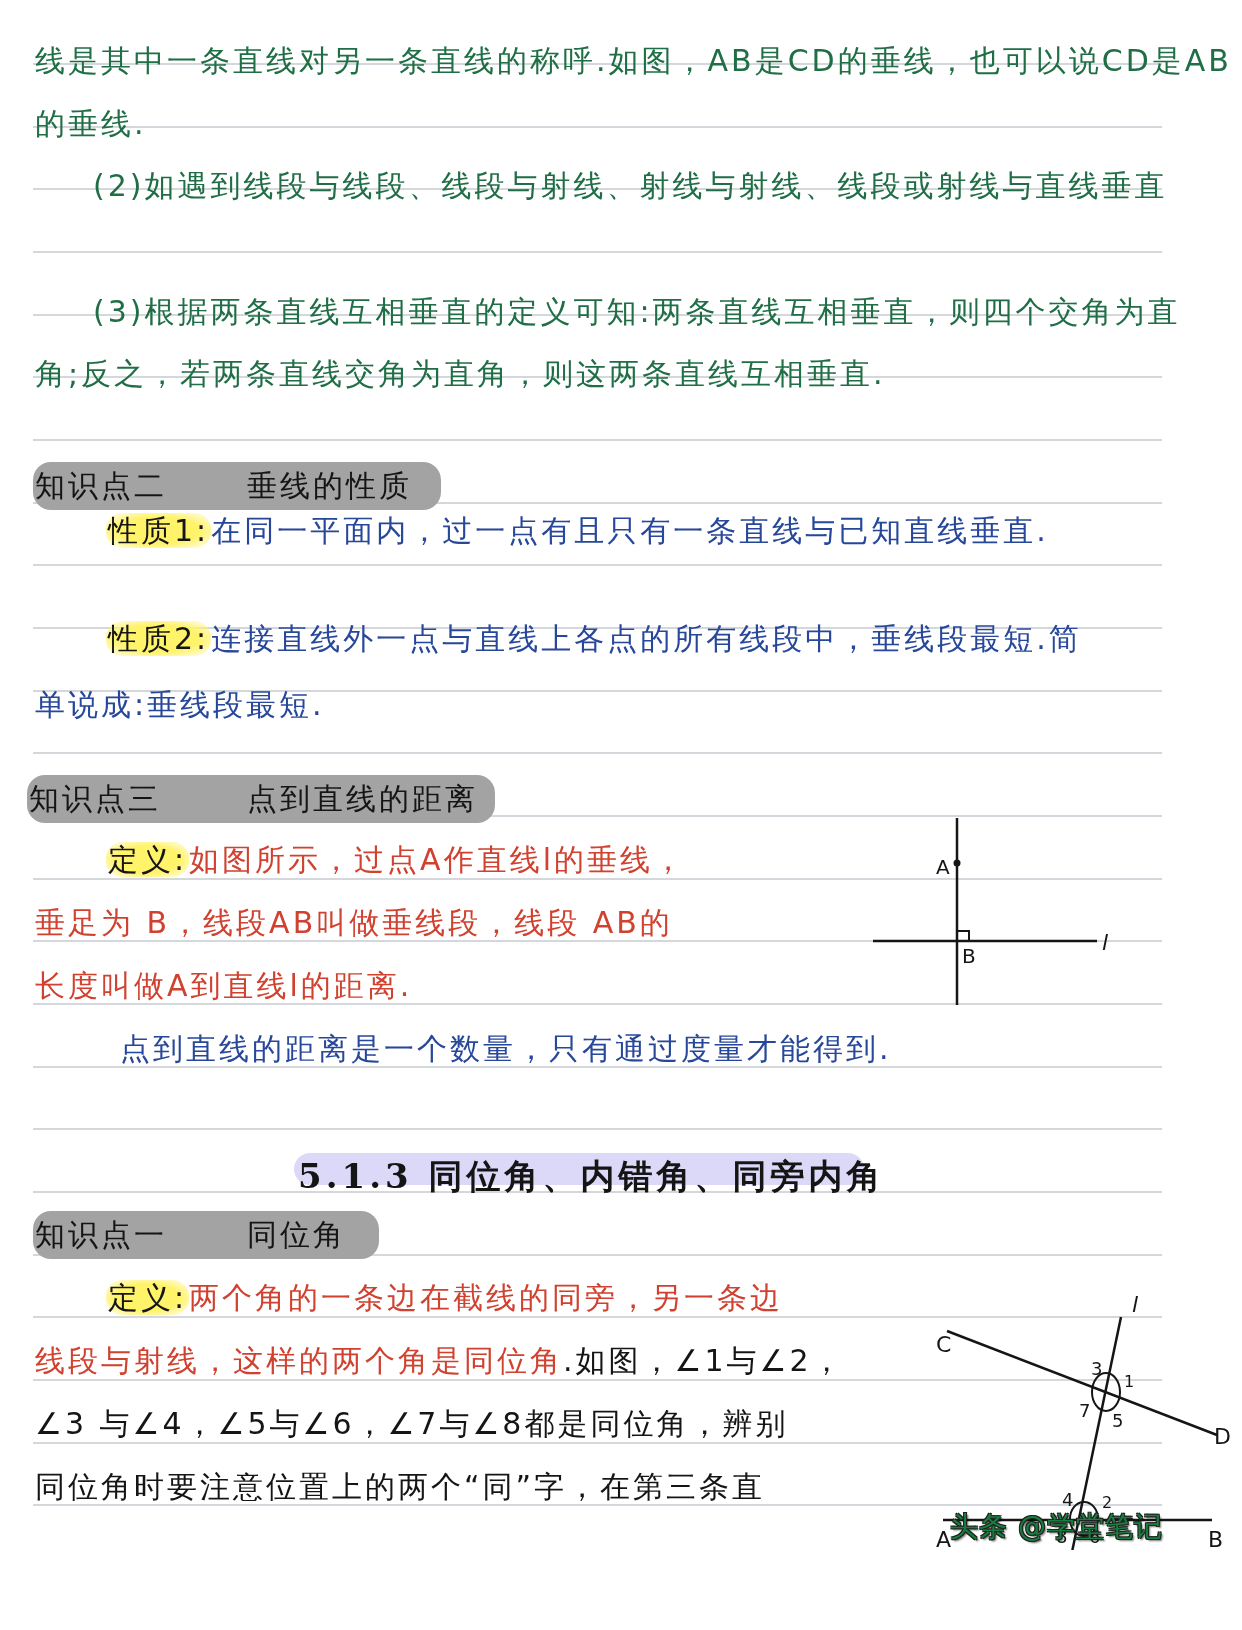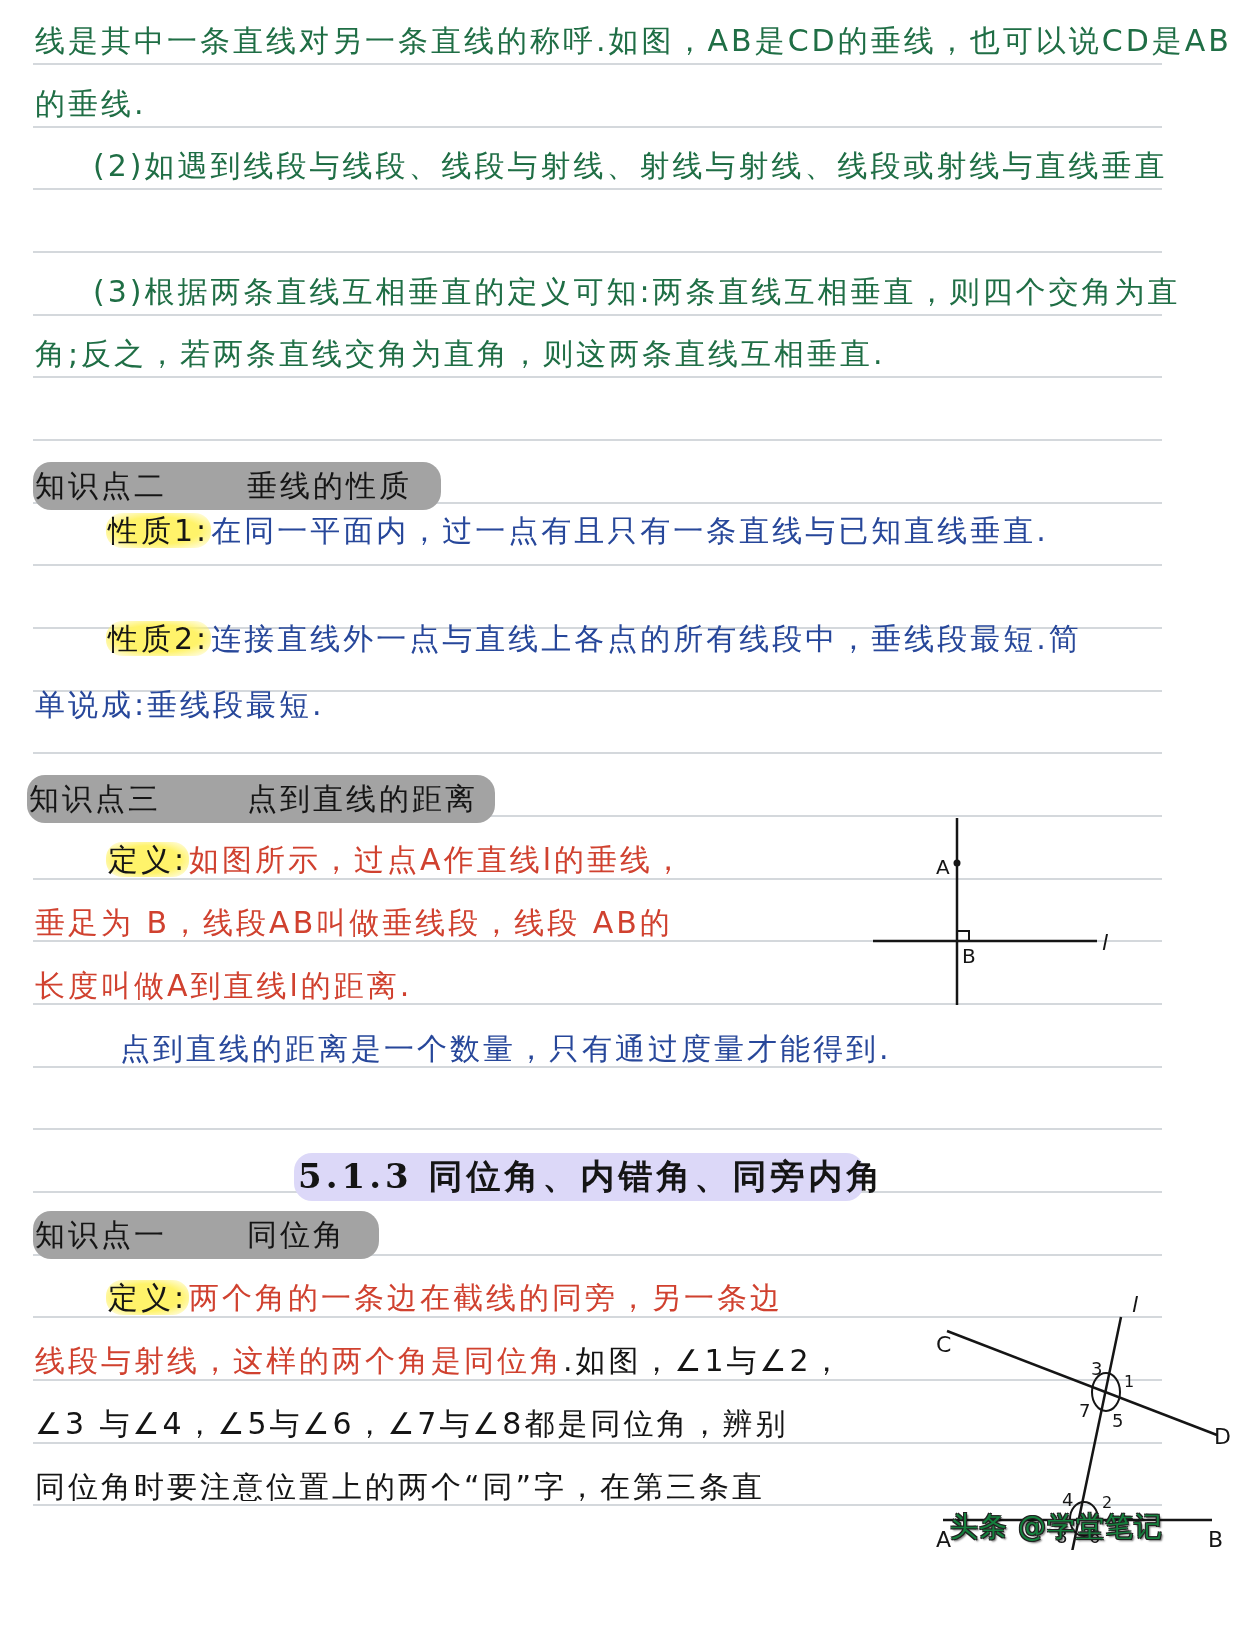--- a/index.html
+++ b/index.html
@@ -2,32 +2,32 @@
 <html><head>
 <meta charset="utf-8">
 <style>
   html, body { margin: 0; padding: 0; background: #ffffff; }
   body { width: 1242px; height: 1630px; position: relative; overflow: hidden;
          font-family: "DejaVu Sans", sans-serif; }
   .page { position: absolute; left: 0; top: 0; width: 1242px; height: 1630px; }
   .rule { position: absolute; left: 33px; width: 1129px; height: 2px; background: #d4d8dc; }
   .line { position: absolute; left: 35px; height: 50px; line-height: 50px; white-space: nowrap;
           font-size: 30px; letter-spacing: 3px; }
-  .green { color: #1f6e45; }
+  .green { color: #1f6e45; margin-top: 20px; }
   .blue  { color: #27479a; }
   .red   { color: #d0412f; }
   .black { color: #151515; }
   .indent { padding-left: 72px; }
   .hl-yellow { background: radial-gradient(ellipse at center, #fff36a 55%, rgba(255,243,106,0.0) 100%);
                border-radius: 16px; color: #151515; padding: 0 2px; }
   .kp { position: absolute; left: 33px; height: 48px; line-height: 48px; font-size: 30px;
         background: #a3a3a3; border-radius: 18px; color: #151515; letter-spacing: 3px;
         padding-left: 2px; white-space: nowrap; }
   .kp .gap { display: inline-block; }
-  .section { position: absolute; left: 294px; top: 1153px; height: 48px; line-height: 46px;
+  .section { position: absolute; left: 294px; top: 1153px; height: 32px; line-height: 46px;
              width: 566px; background: #dcd8f8; border-radius: 18px; font-family: "DejaVu Serif", serif;
              font-size: 34px; font-weight: bold; color: #151515; letter-spacing: 4px; padding-left: 4px;
              white-space: nowrap; }
   .fig { position: absolute; }
   .fig text { font-family: "DejaVu Sans", sans-serif; fill: #151515; }
   .watermark { position: absolute; left: 950px; top: 1508px; font-size: 28px; color: #15803d;
                text-shadow: 1px 1px 0 #222, -1px -1px 0 #222, 1px -1px 0 #222, -1px 1px 0 #222, 2px 2px 2px rgba(0,0,0,0.6);
                letter-spacing: 1px; white-space: nowrap; }
 </style>
 </head>

